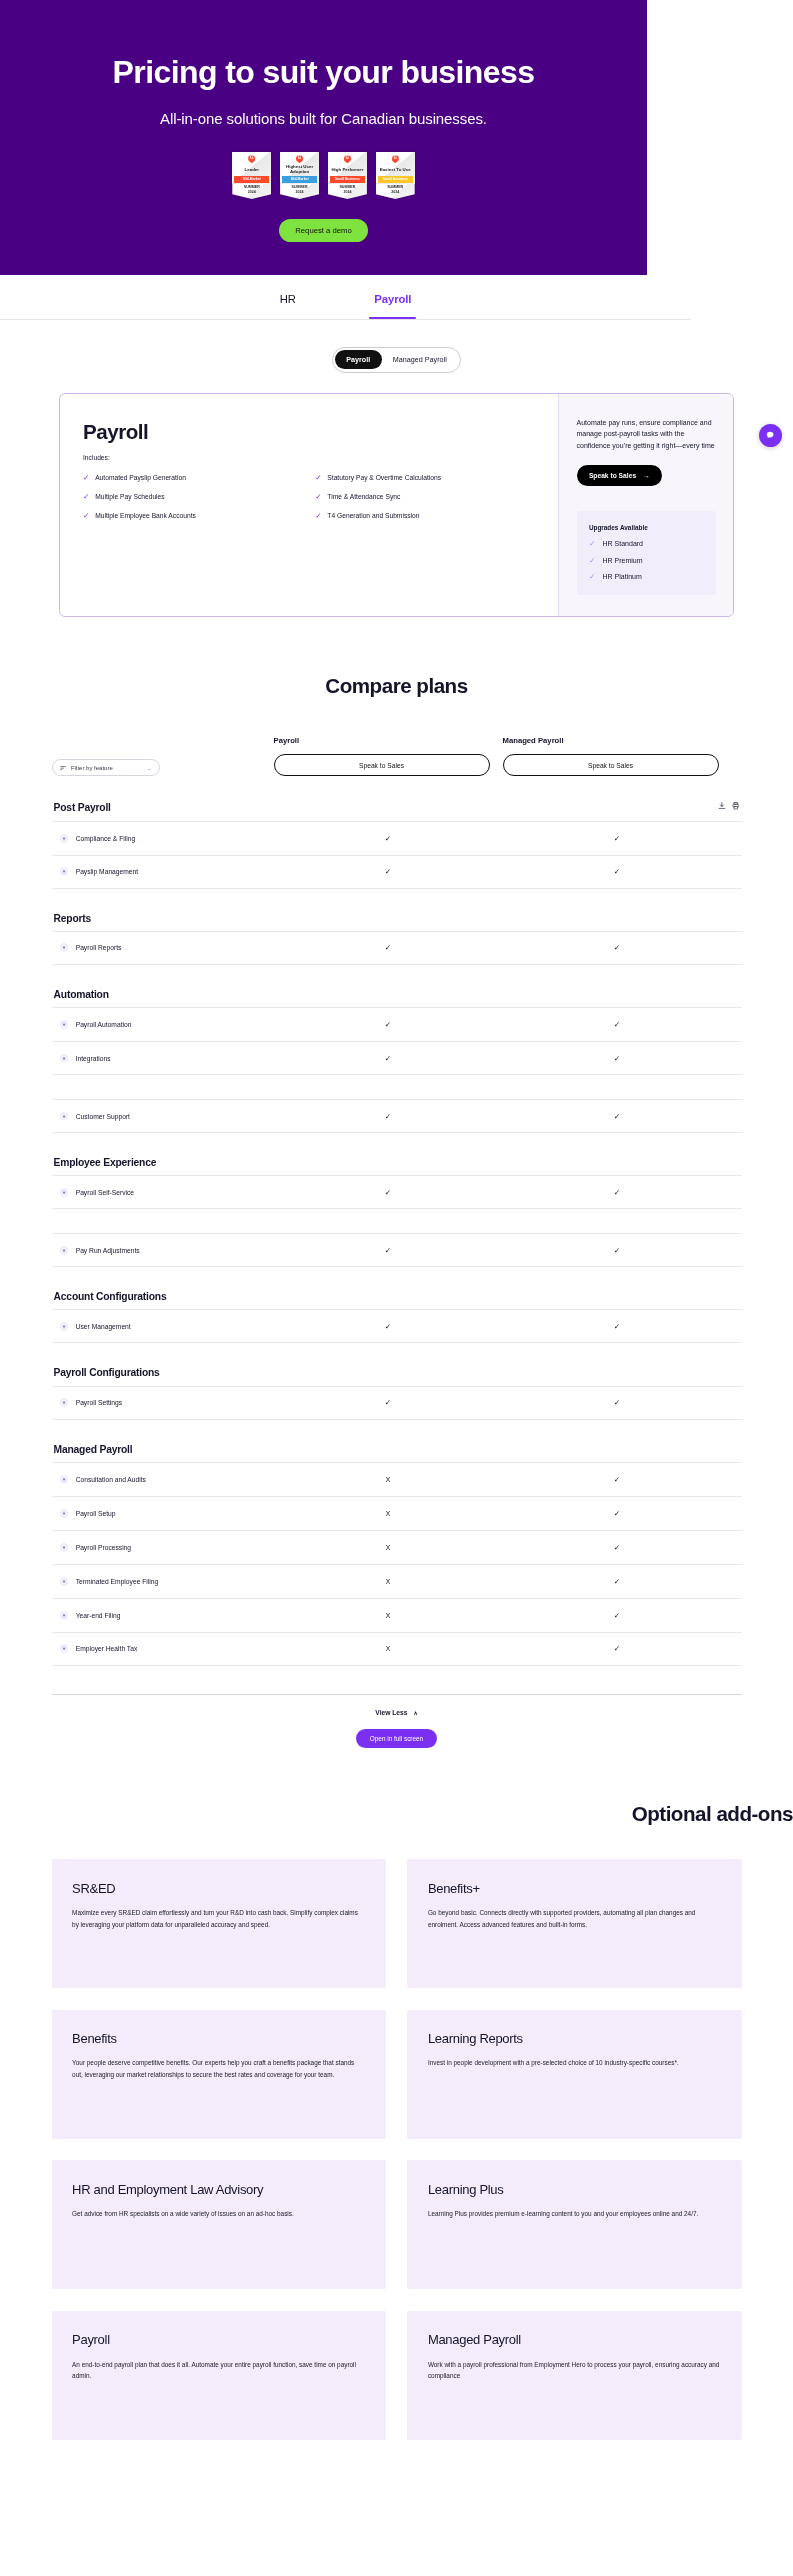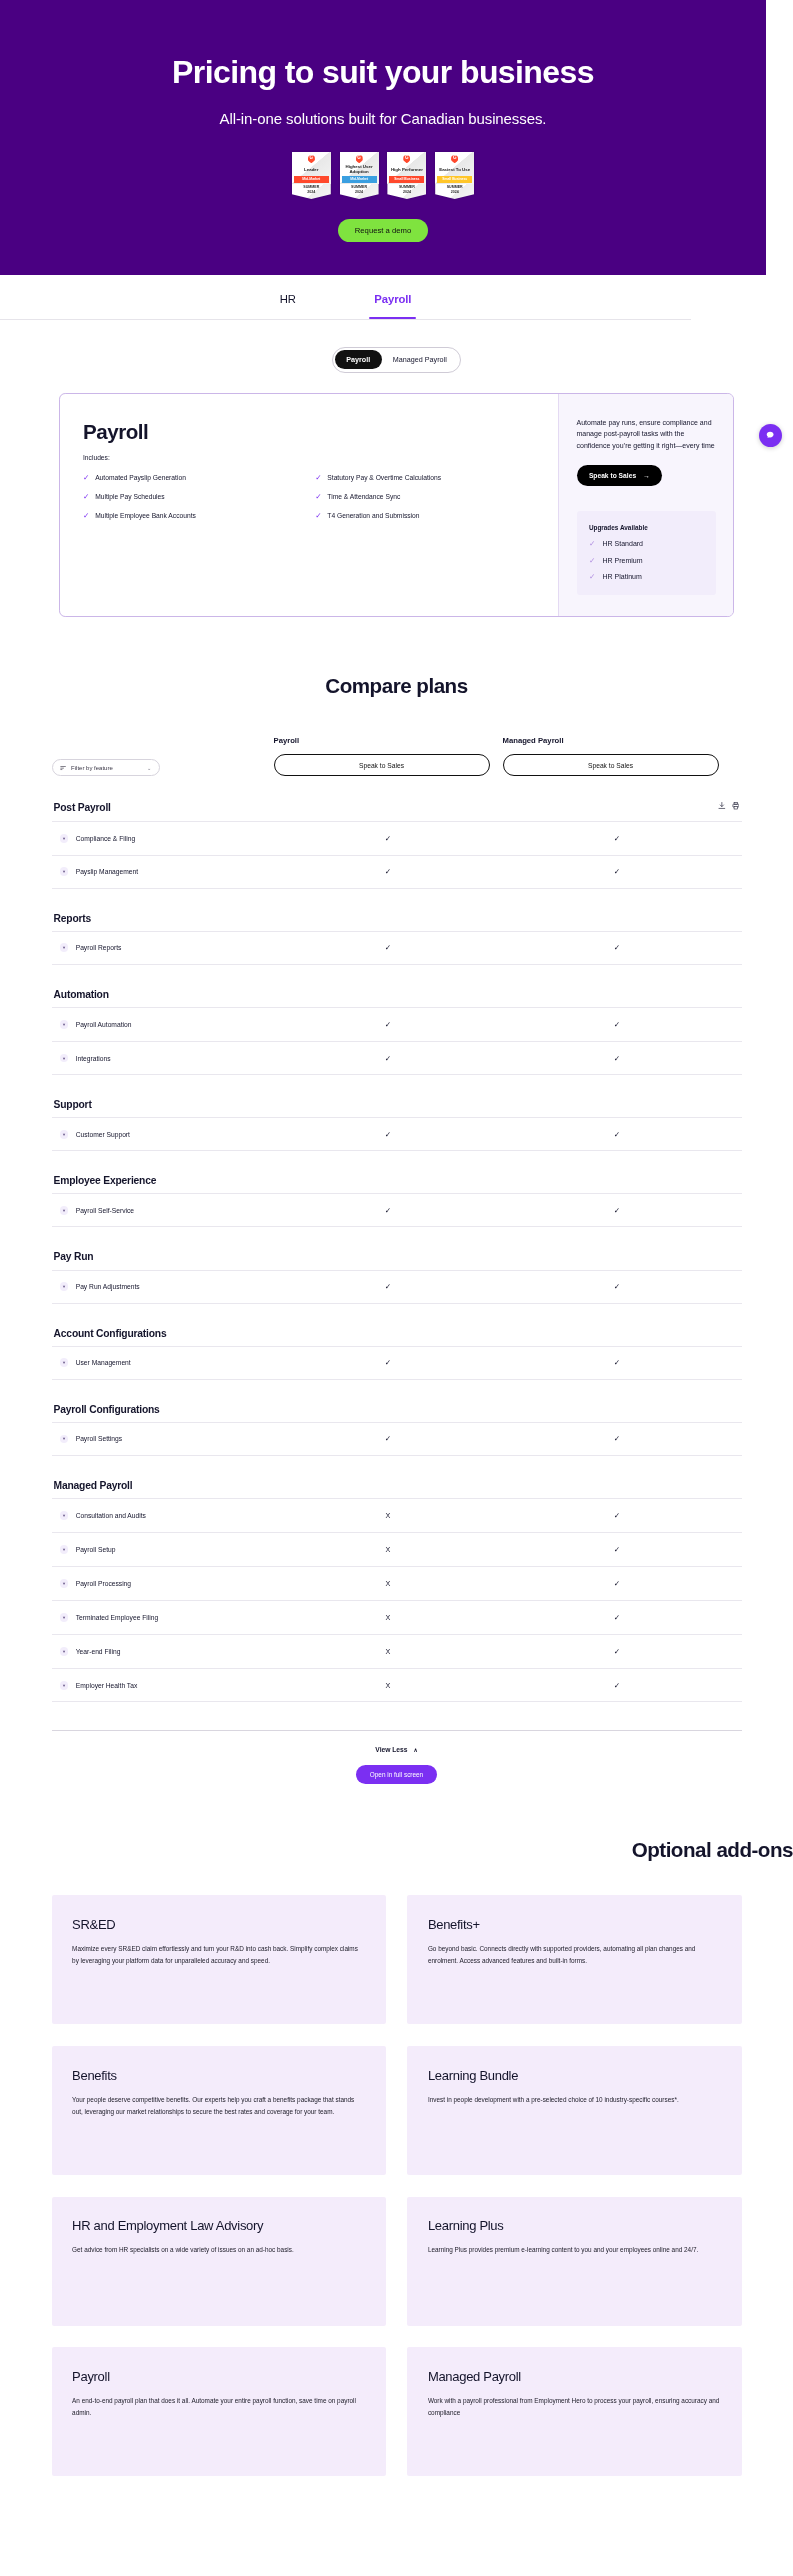--- a/index.html
+++ b/index.html
@@ -8,21 +8,21 @@
     font-family:"Liberation Sans", sans-serif;
     background:#ffffff;
     color:#14142b;
     width:793px;
     overflow-x:hidden;
   }
 
   
   .hero {
     background:#4a0082;
-    width:766px;
+    width:647px;
     padding:56px 0 33px;
     text-align:center;
     position:relative;
   }
   .hero-title {
     color:#ffffff;
     font-size:32px;
     font-weight:800;
     letter-spacing:-0.6px;
     line-height:1.05;
@@ -584,24 +584,20 @@
       <div class="frow">
         <div class="fname">
           <span class="chev">▼</span>
           <span>Integrations</span>
         </div>
         <div class="fval">✓</div>
         <div class="fval">✓</div>
       </div>
   </section>
   <section class="grp">
-    <div class="grp-head">
-      <div class="grp-title">Support</div>
-
-    </div>
 
       <div class="frow">
         <div class="fname">
           <span class="chev">▼</span>
           <span>Customer Support</span>
         </div>
         <div class="fval">✓</div>
         <div class="fval">✓</div>
       </div>
   </section>
@@ -614,24 +610,20 @@
       <div class="frow">
         <div class="fname">
           <span class="chev">▼</span>
           <span>Payroll Self-Service</span>
         </div>
         <div class="fval">✓</div>
         <div class="fval">✓</div>
       </div>
   </section>
   <section class="grp">
-    <div class="grp-head">
-      <div class="grp-title">Pay Run</div>
-
-    </div>
 
       <div class="frow">
         <div class="fname">
           <span class="chev">▼</span>
           <span>Pay Run Adjustments</span>
         </div>
         <div class="fval">✓</div>
         <div class="fval">✓</div>
       </div>
   </section>
@@ -740,21 +732,21 @@
   </div>
   <div class="addon">
     <div class="addon-title">Benefits+</div>
     <div class="addon-desc">Go beyond basic. Connects directly with supported  providers, automating all plan changes and enrolment. Access advanced features and built-in forms.</div>
   </div>
   <div class="addon">
     <div class="addon-title">Benefits</div>
     <div class="addon-desc">Your people deserve competitive benefits. Our experts help you craft a benefits package that stands out, leveraging our market relationships to secure the best rates and coverage for your team.</div>
   </div>
   <div class="addon">
-    <div class="addon-title">Learning Bundle</div>
+    <div class="addon-title">Learning Reports</div>
     <div class="addon-desc">Invest in people development with a pre-selected choice of 10 industry-specific courses*.</div>
   </div>
   <div class="addon">
     <div class="addon-title">HR and Employment Law Advisory</div>
     <div class="addon-desc">Get advice from HR specialists on a wide variety of issues on an ad-hoc basis.</div>
   </div>
   <div class="addon">
     <div class="addon-title">Learning Plus</div>
     <div class="addon-desc">Learning Plus provides premium e-learning content to you and your employees online and 24/7.</div>
   </div>

